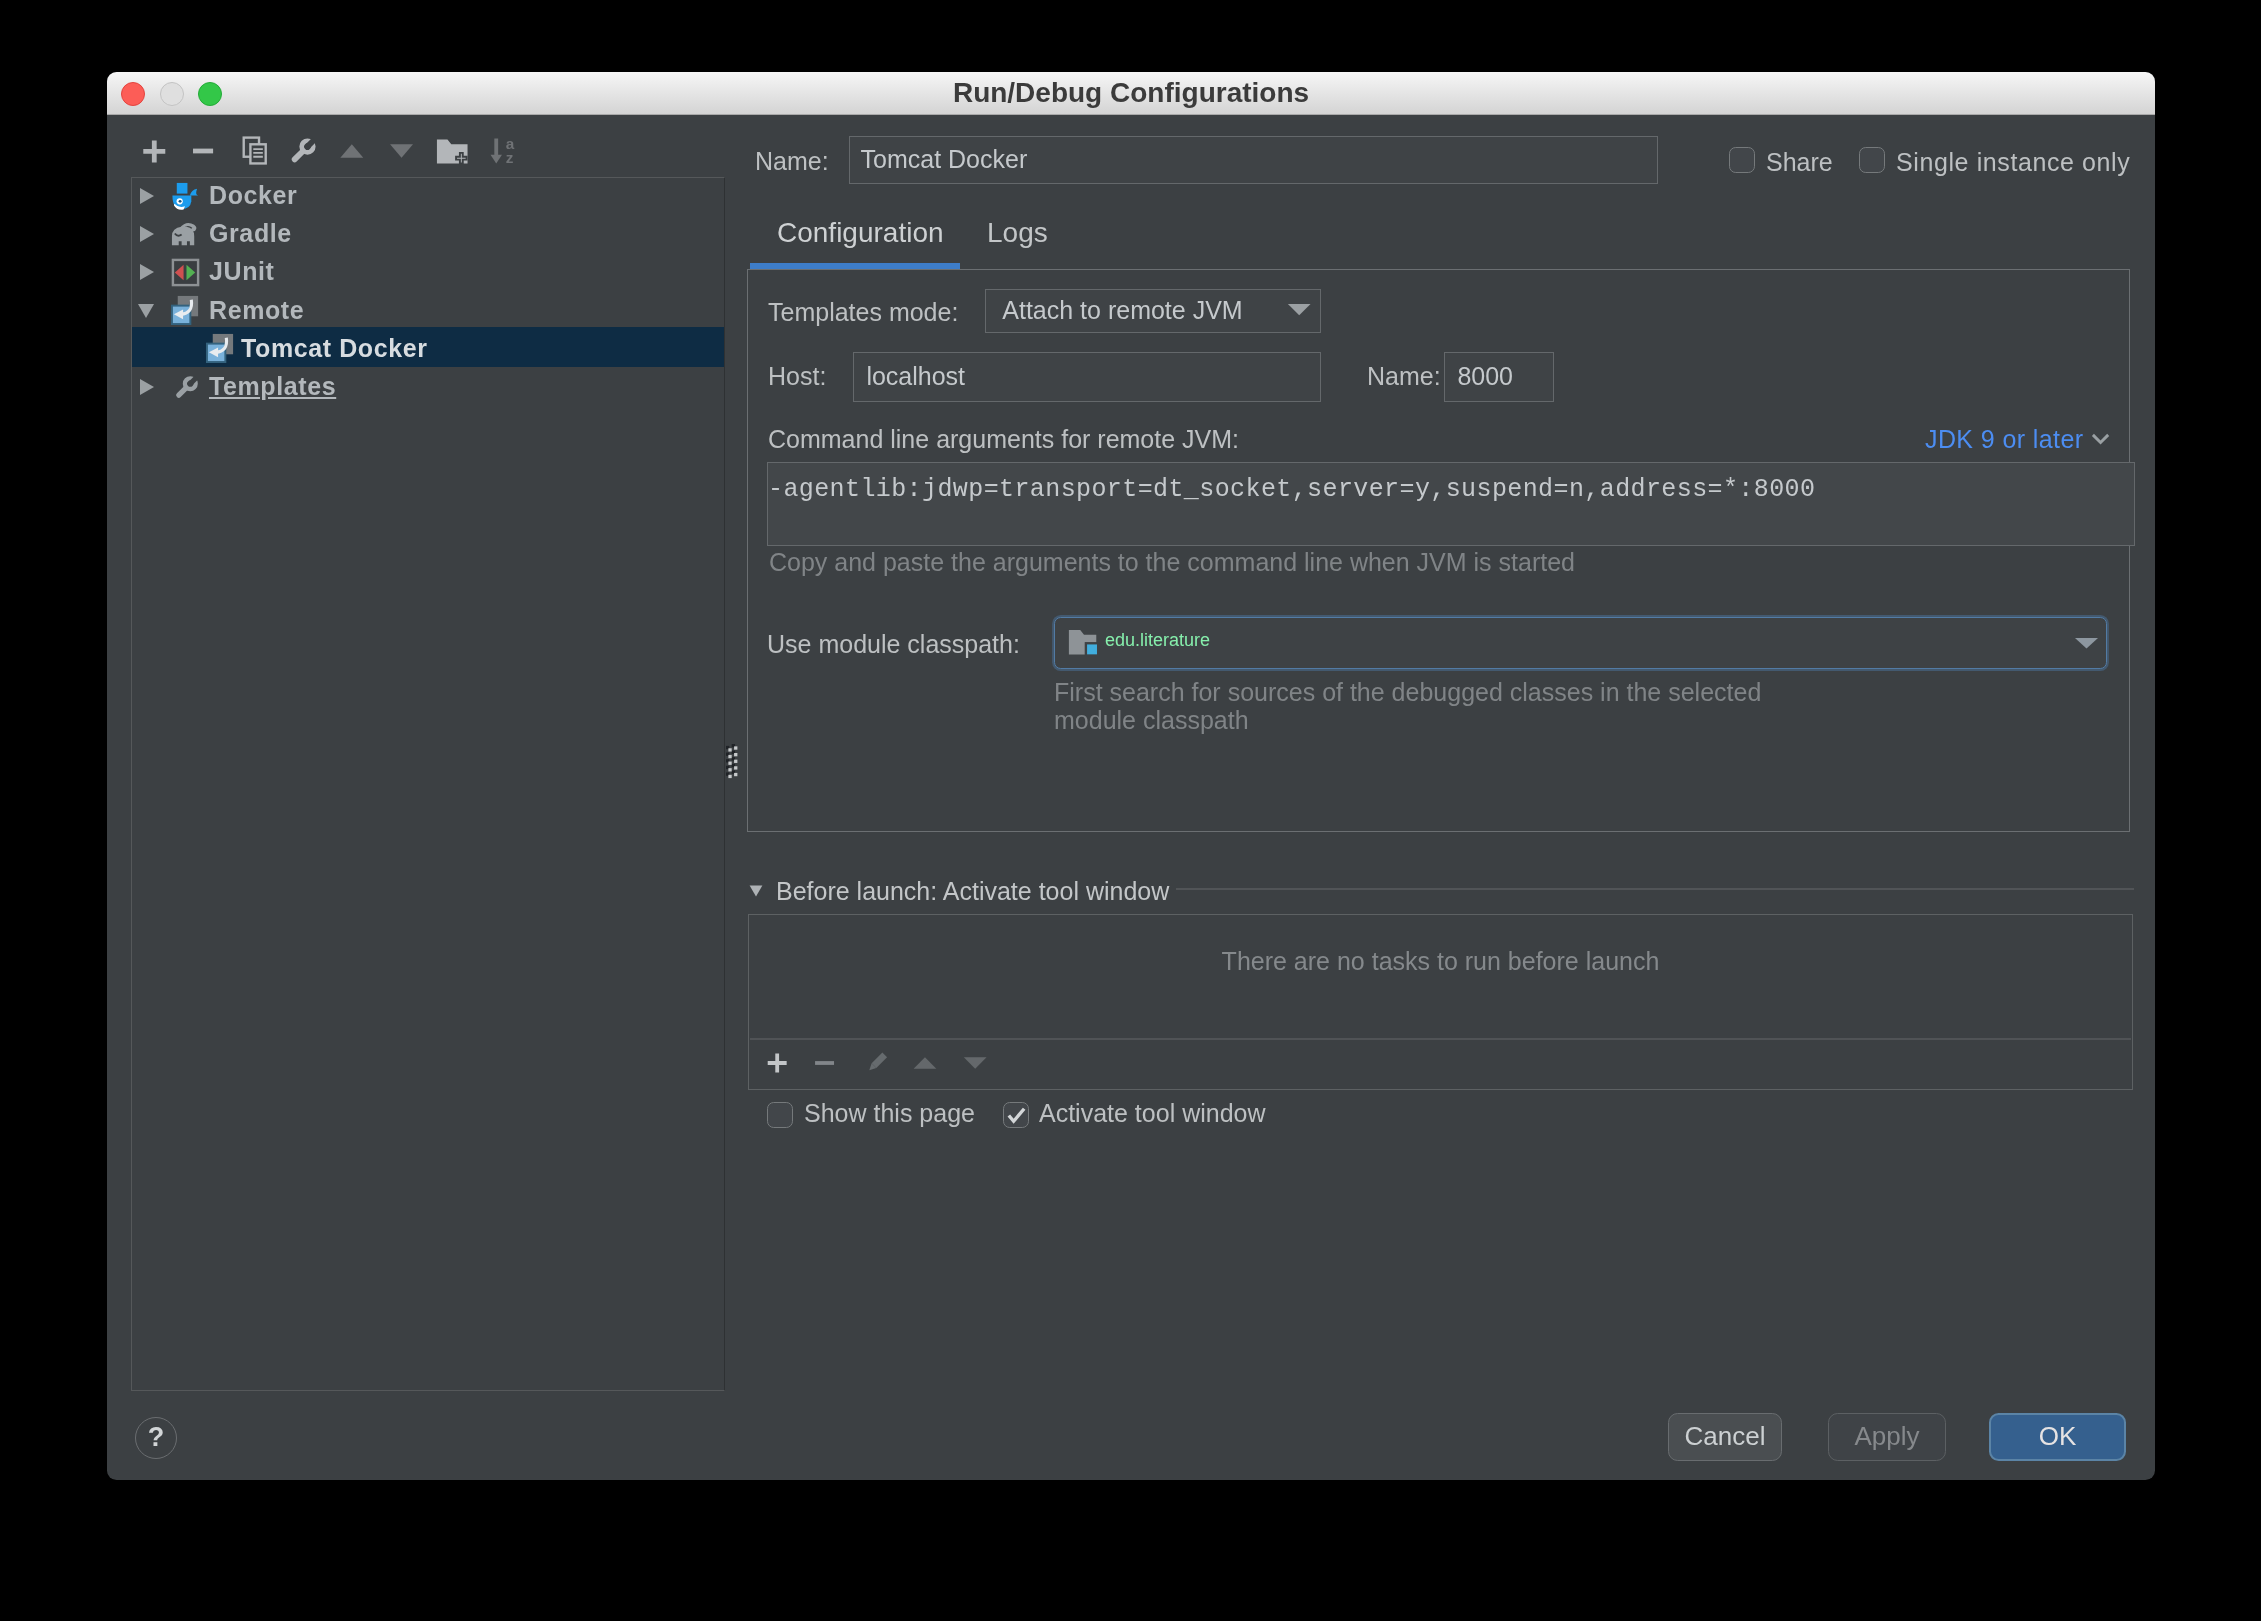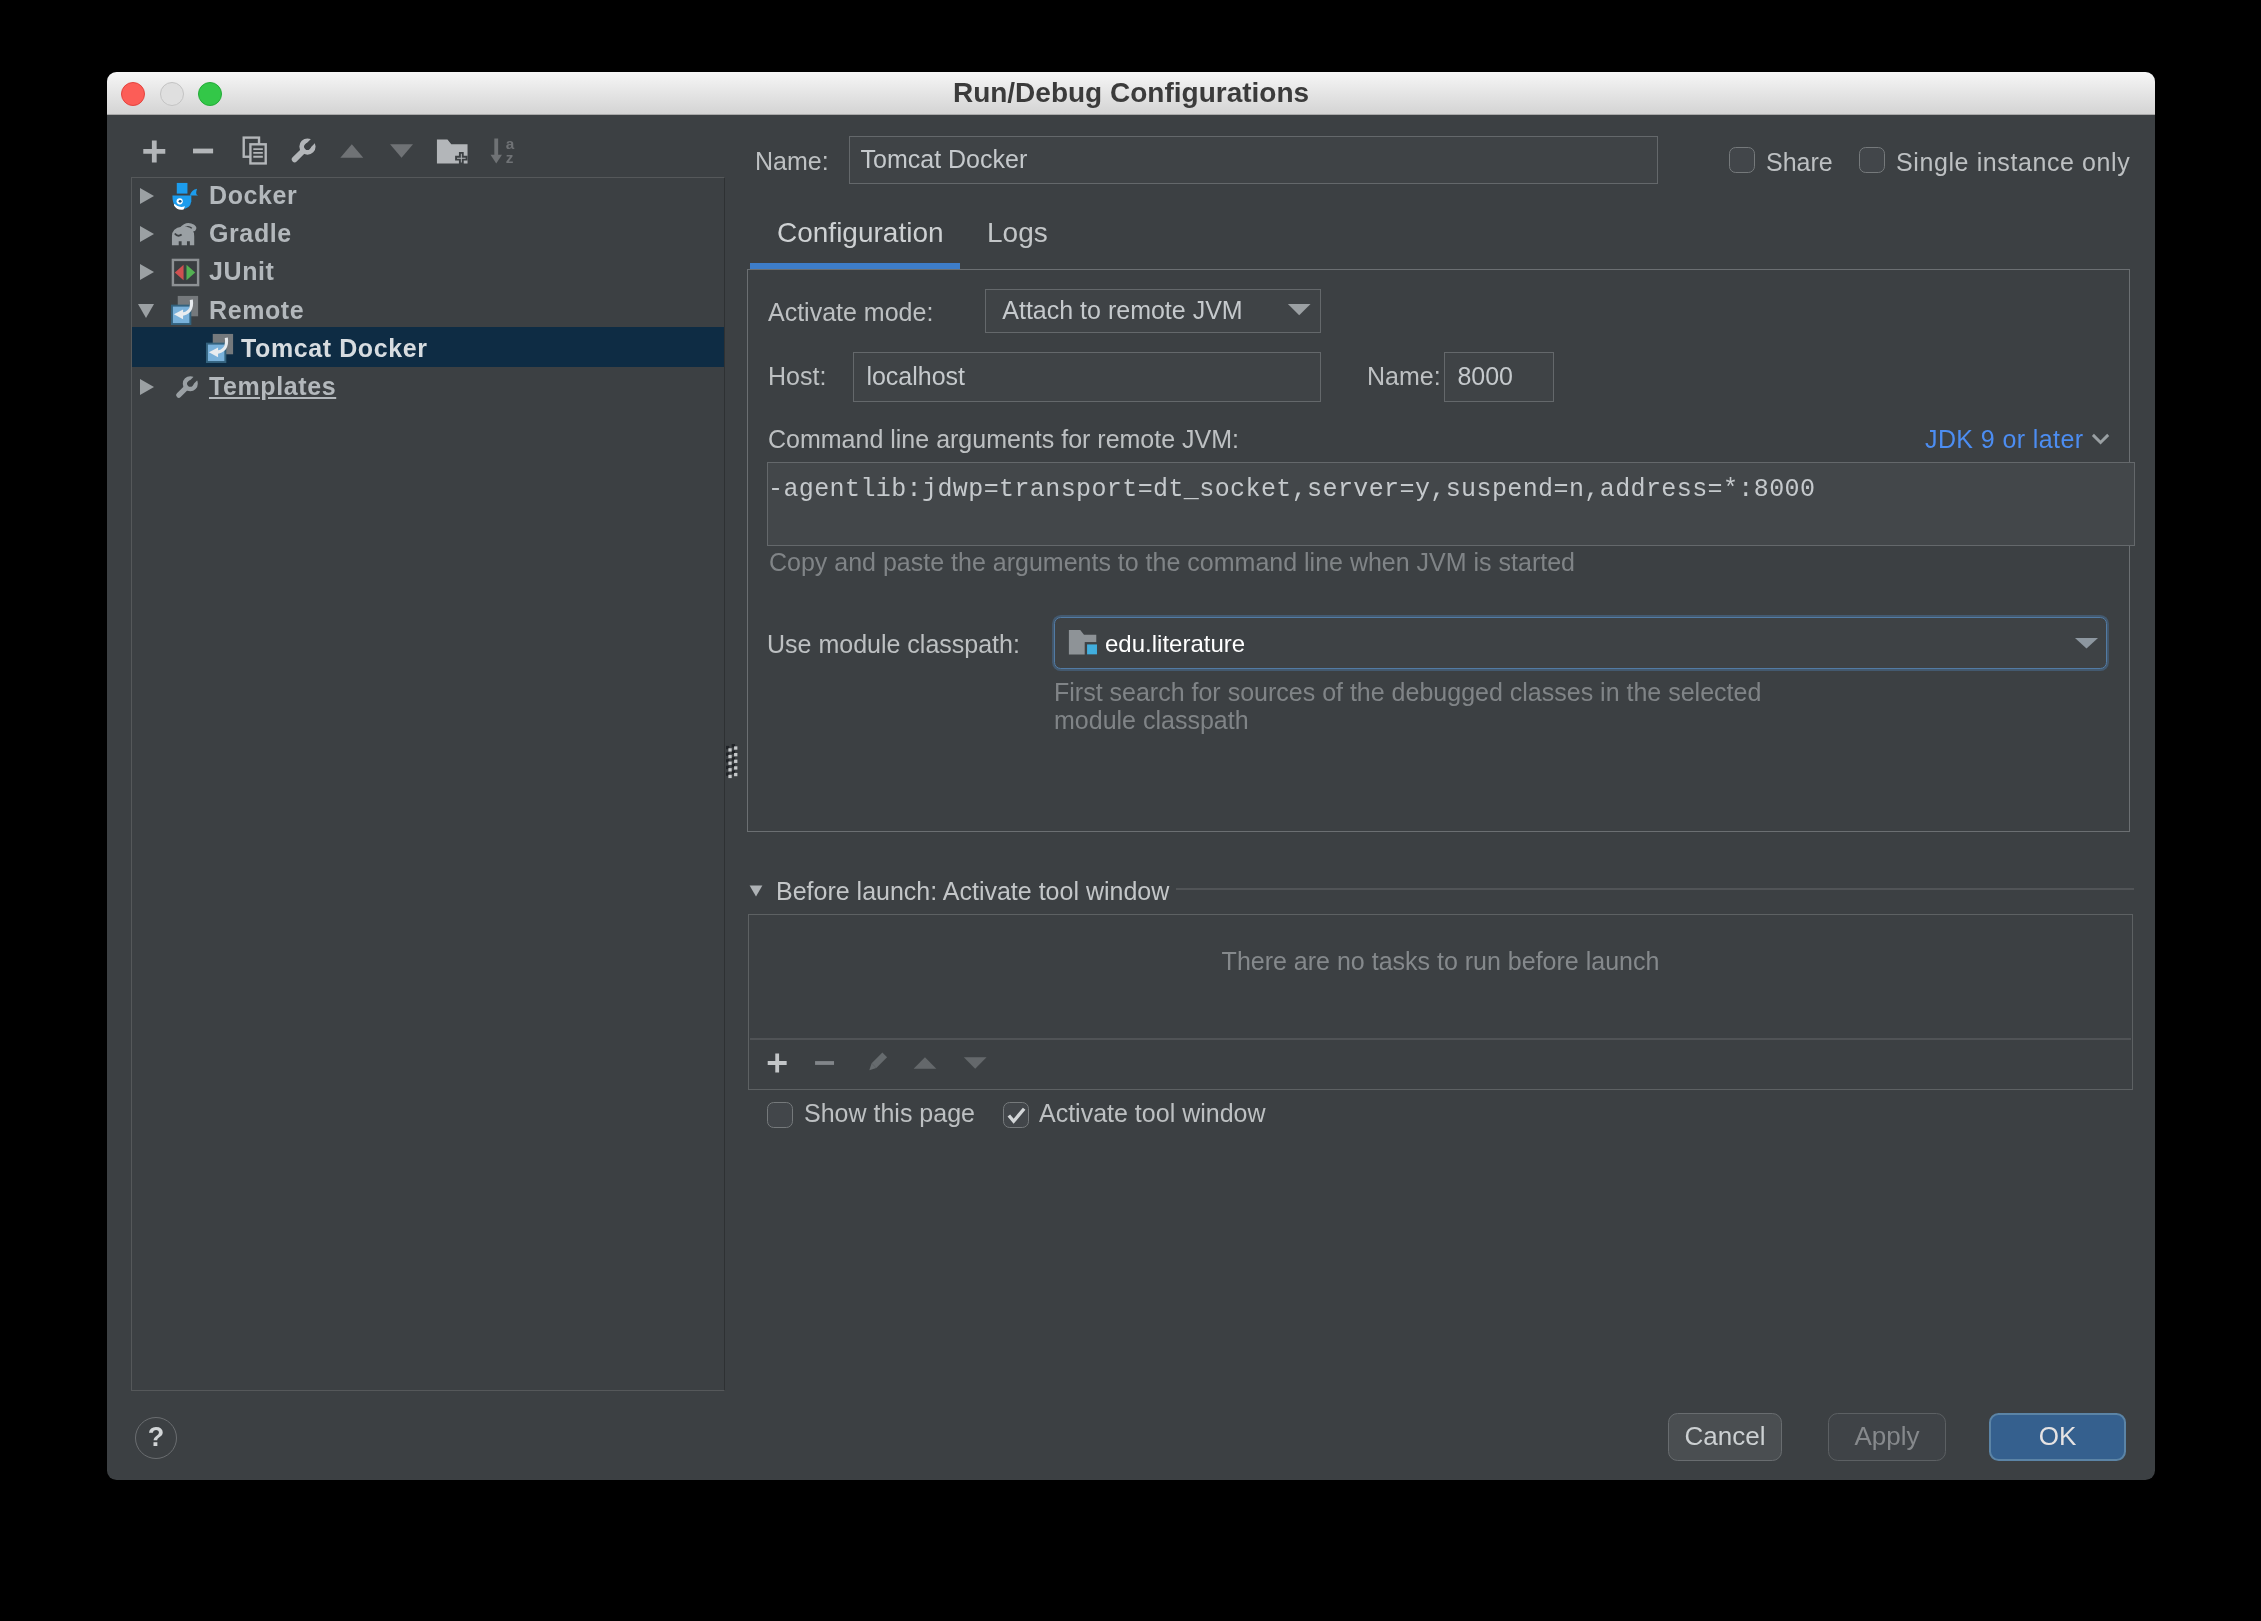--- a/index.html
+++ b/index.html
@@ -158,21 +158,21 @@
   <div class="lbl" style="left:1659px;top:76px;">Share</div>
   <div class="cb" style="left:1752px;top:75px;"></div>
   <div class="lbl" style="left:1789px;top:76px;letter-spacing:0.6px;">Single instance only</div>
 
   <div class="lbl" style="left:670px;top:145px;font-size:28px;color:#ced1d3;">Configuration</div>
   <div class="lbl" style="left:880px;top:145px;font-size:28px;color:#c3c6c8;">Logs</div>
   <div style="position:absolute;left:643px;top:191px;width:210px;height:5.7px;background:#3d7dc9;"></div>
 
   <div style="position:absolute;left:640px;top:197px;width:1383px;height:563px;box-sizing:border-box;border:1.9px solid #6b6f72;"></div>
 
-  <div class="lbl" style="left:661px;top:226px;">Activate mode:</div>
+  <div class="lbl" style="left:661px;top:226px;">Templates mode:</div>
   <div class="field" style="left:878px;top:217px;width:336px;height:44px;line-height:40px;padding-left:16.3px;">Attach to remote JVM</div>
   <svg style="position:absolute;left:1179px;top:230px" width="34" height="15.3" viewBox="0 0 36 16">
       <polygon points="2,2 26,2 14,14" fill="#9ba0a3"></polygon>
     </svg>
   <div class="lbl" style="left:661px;top:290px;">Host:</div>
   <div class="field" style="left:746px;top:280px;width:468px;height:50px;line-height:46px;padding-left:12.4px;">localhost</div>
   <div class="lbl" style="left:1260px;top:290px;">Name:</div>
   <div class="field" style="left:1337px;top:280px;width:110px;height:50px;line-height:46px;padding-left:12.4px;">8000</div>
 
   <div class="lbl" style="left:661px;top:353px;">Command line arguments for remote JVM:</div>
@@ -184,21 +184,21 @@
     font-family:'Liberation Mono',monospace;padding:11.5px 0 0 0;letter-spacing:0.4px;">-agentlib:jdwp=transport=dt_socket,server=y,suspend=n,address=*:8000</div>
   <div class="lbl dim" style="left:662px;top:476px;">Copy and paste the arguments to the command line when JVM is started</div>
 
   <div class="lbl" style="left:660px;top:558px;">Use module classpath:</div>
   <div style="position:absolute;left:947px;top:545px;width:1053px;height:52px;box-sizing:border-box;
     border:1.9px solid #527ba4;border-radius:6.7px;background:#3e4245;box-shadow:0 0 0 1.9px rgba(72,110,148,.55);"></div>
   <svg style="position:absolute;left:960px;top:555px" width="34" height="32.5" viewBox="0 0 36 34">
     <path d="M2 3 h12 l4 5 h13 v21 h-29 z" fill="#8e9397"></path>
     <rect x="20" y="17" width="13" height="13" fill="#41aede" stroke="#3e4245" stroke-width="2.5"></rect>
   </svg>
-  <div class="lbl" style="left:998px;top:558px;color:#ffffff;font-size:24px;">edu.literature</div>
+  <div class="lbl" style="left:998px;top:558px;color:#86efac;font-size:18px;">edu.literature</div>
   <svg style="position:absolute;left:1966px;top:564px" width="27" height="13.4" viewBox="0 0 28 14">
       <polygon points="2,2 26,2 14,13" fill="#8d97a0"></polygon>
     </svg>
   <div class="lbl dim" style="left:947px;top:606px;">First search for sources of the debugged classes in the selected</div>
   <div class="lbl dim" style="left:947px;top:634px;">module classpath</div>
 
   <div class="chev d" style="left:641px;top:812px;border-top-color:#aeb2b5;transform:scale(.8);"></div>
   <div class="lbl" style="left:669px;top:805px;color:#c3c6c8;">Before launch: Activate tool window</div>
   <div style="position:absolute;left:1069px;top:816px;width:958px;height:1.9px;background:#515457;"></div>
 

